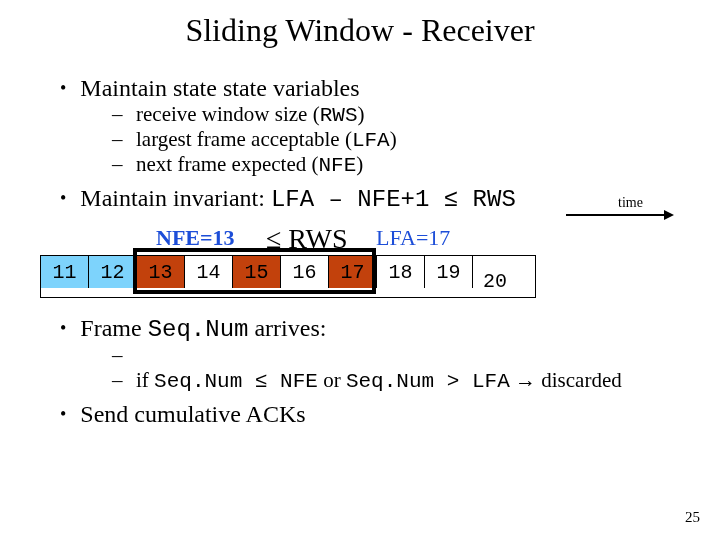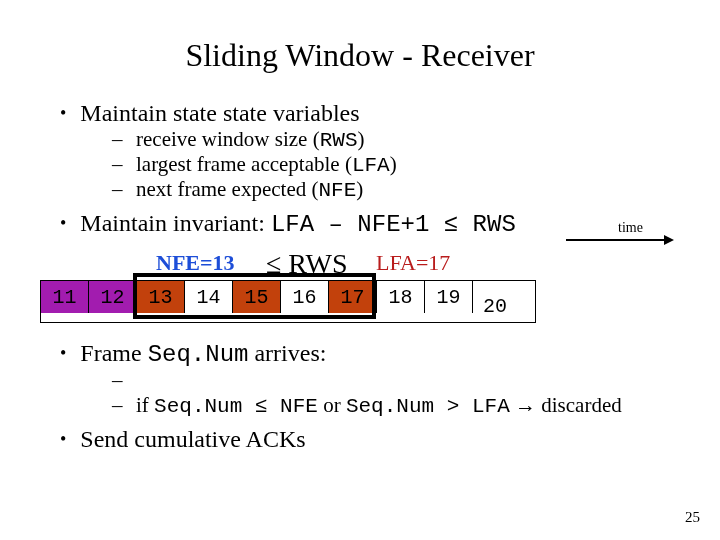--- a/index.html
+++ b/index.html
@@ -8,21 +8,21 @@
     height: 540px;
     background: #fff;
     font-family: "Times New Roman", Times, serif;
     color: #000;
     position: relative;
     overflow: hidden;
   }
   .title {
     text-align: center;
     font-size: 32px;
-    padding-top: 37px;
+    padding-top: 12px;
     padding-bottom: 18px;
   }
   .content {
     padding-left: 60px;
     padding-right: 30px;
   }
   .bullet {
     font-size: 24px;
     margin-top: 8px;
     display: flex;
@@ -50,41 +50,41 @@
     margin-left: -40px;
   }
   .labels {
     position: absolute;
     top: 4px;
     left: 0; right: 0;
     font-size: 22px;
   }
   .nfe-label { position: absolute; left: 136px; top: 2px; color: #1d4ed8; font-weight: bold; font-family: "Times New Roman", serif; }
   .rws-label { position: absolute; left: 246px; top: 0; font-size: 28px; }
-  .lfa-label { position: absolute; left: 356px; top: 2px; color: #b91c1c; font-family: "Times New Roman", serif; }
+  .lfa-label { position: absolute; left: 356px; top: 2px; color: #1d4ed8; font-family: "Times New Roman", serif; }
   .time-label { position: absolute; left: 598px; top: -28px; font-size: 14px; }
   .cells {
     position: absolute;
     top: 36px;
     left: 20px;
     display: flex;
     border: 1px solid #000;
   }
   .cell {
     width: 48px;
     height: 32px;
     border-right: 1px solid #000;
     display: flex;
     align-items: center;
     justify-content: center;
     font-family: "Courier New", monospace;
     font-size: 20px;
   }
   .cell.tail { border-right: none; width: 62px; justify-content: flex-start; padding-left: 10px; margin-top: 9px;}
-  .cell.gray { background: #a21caf; }
+  .cell.gray { background: #7dd3fc; }
   .cell.orange { background: #c2410c; }
   .window-box {
     position: absolute;
     top: 29px;
     left: 113px;
     width: 243px;
     height: 46px;
     border: 4px solid #000;
     pointer-events: none;
   }

